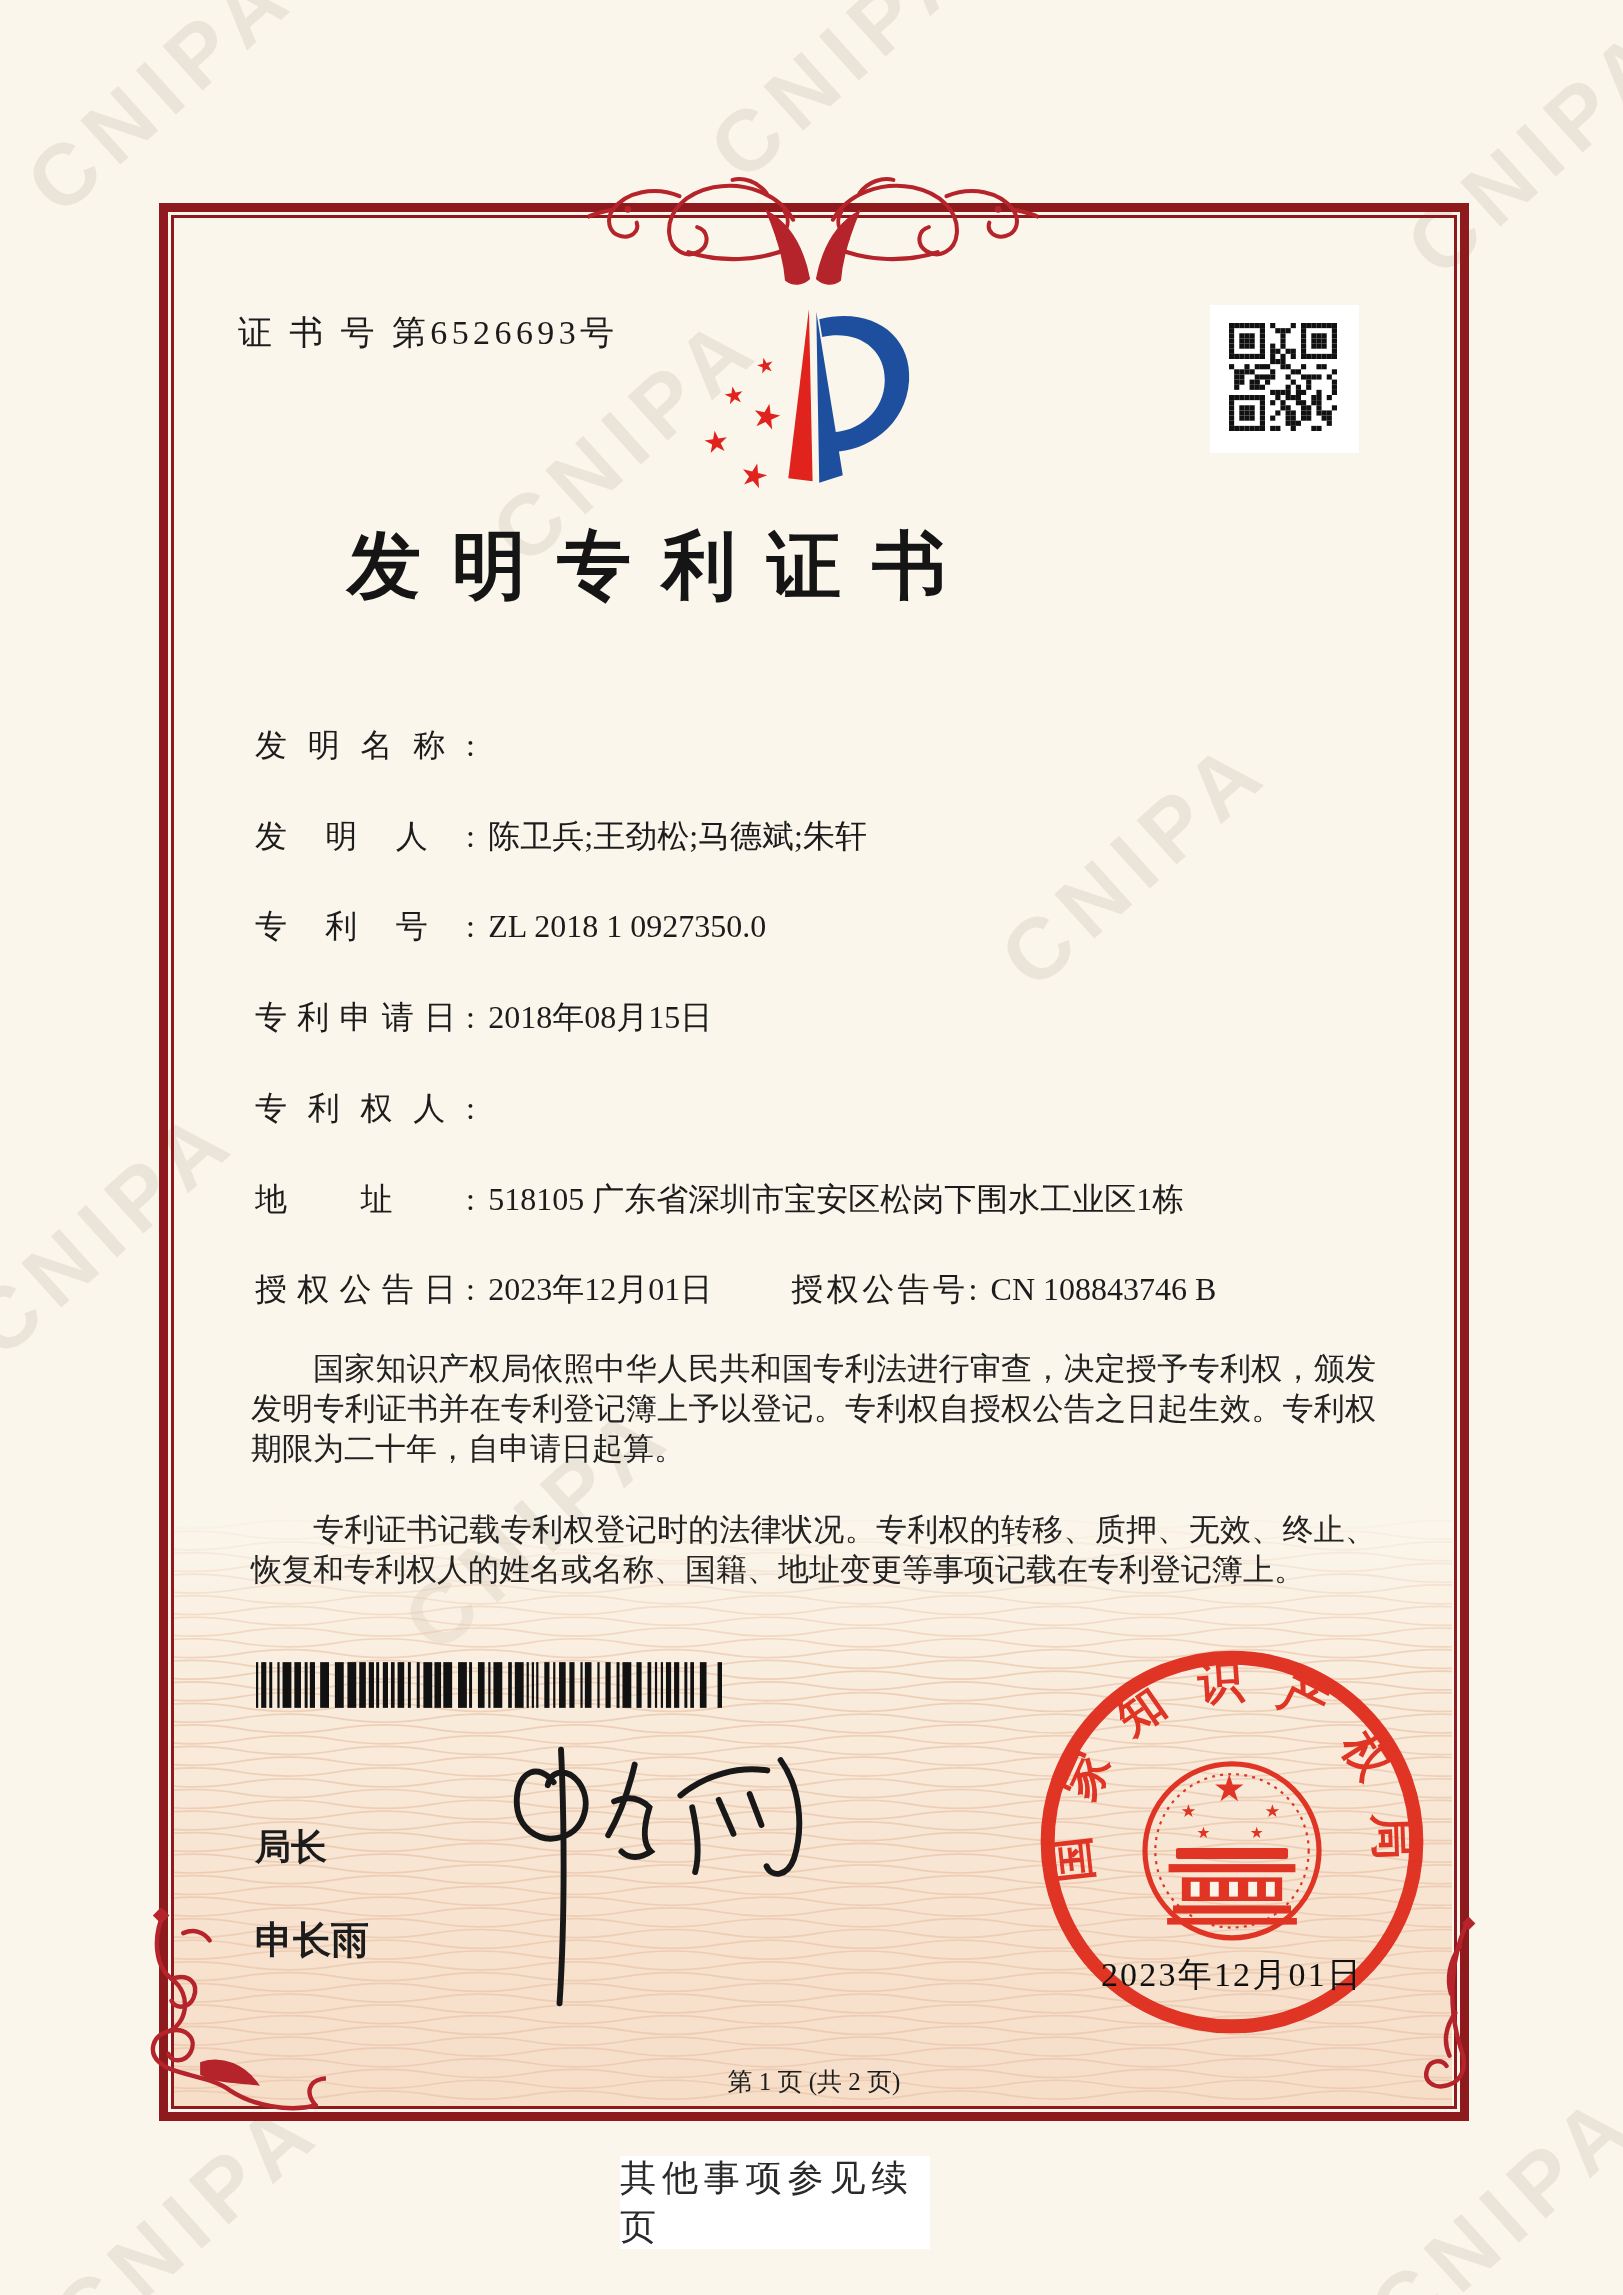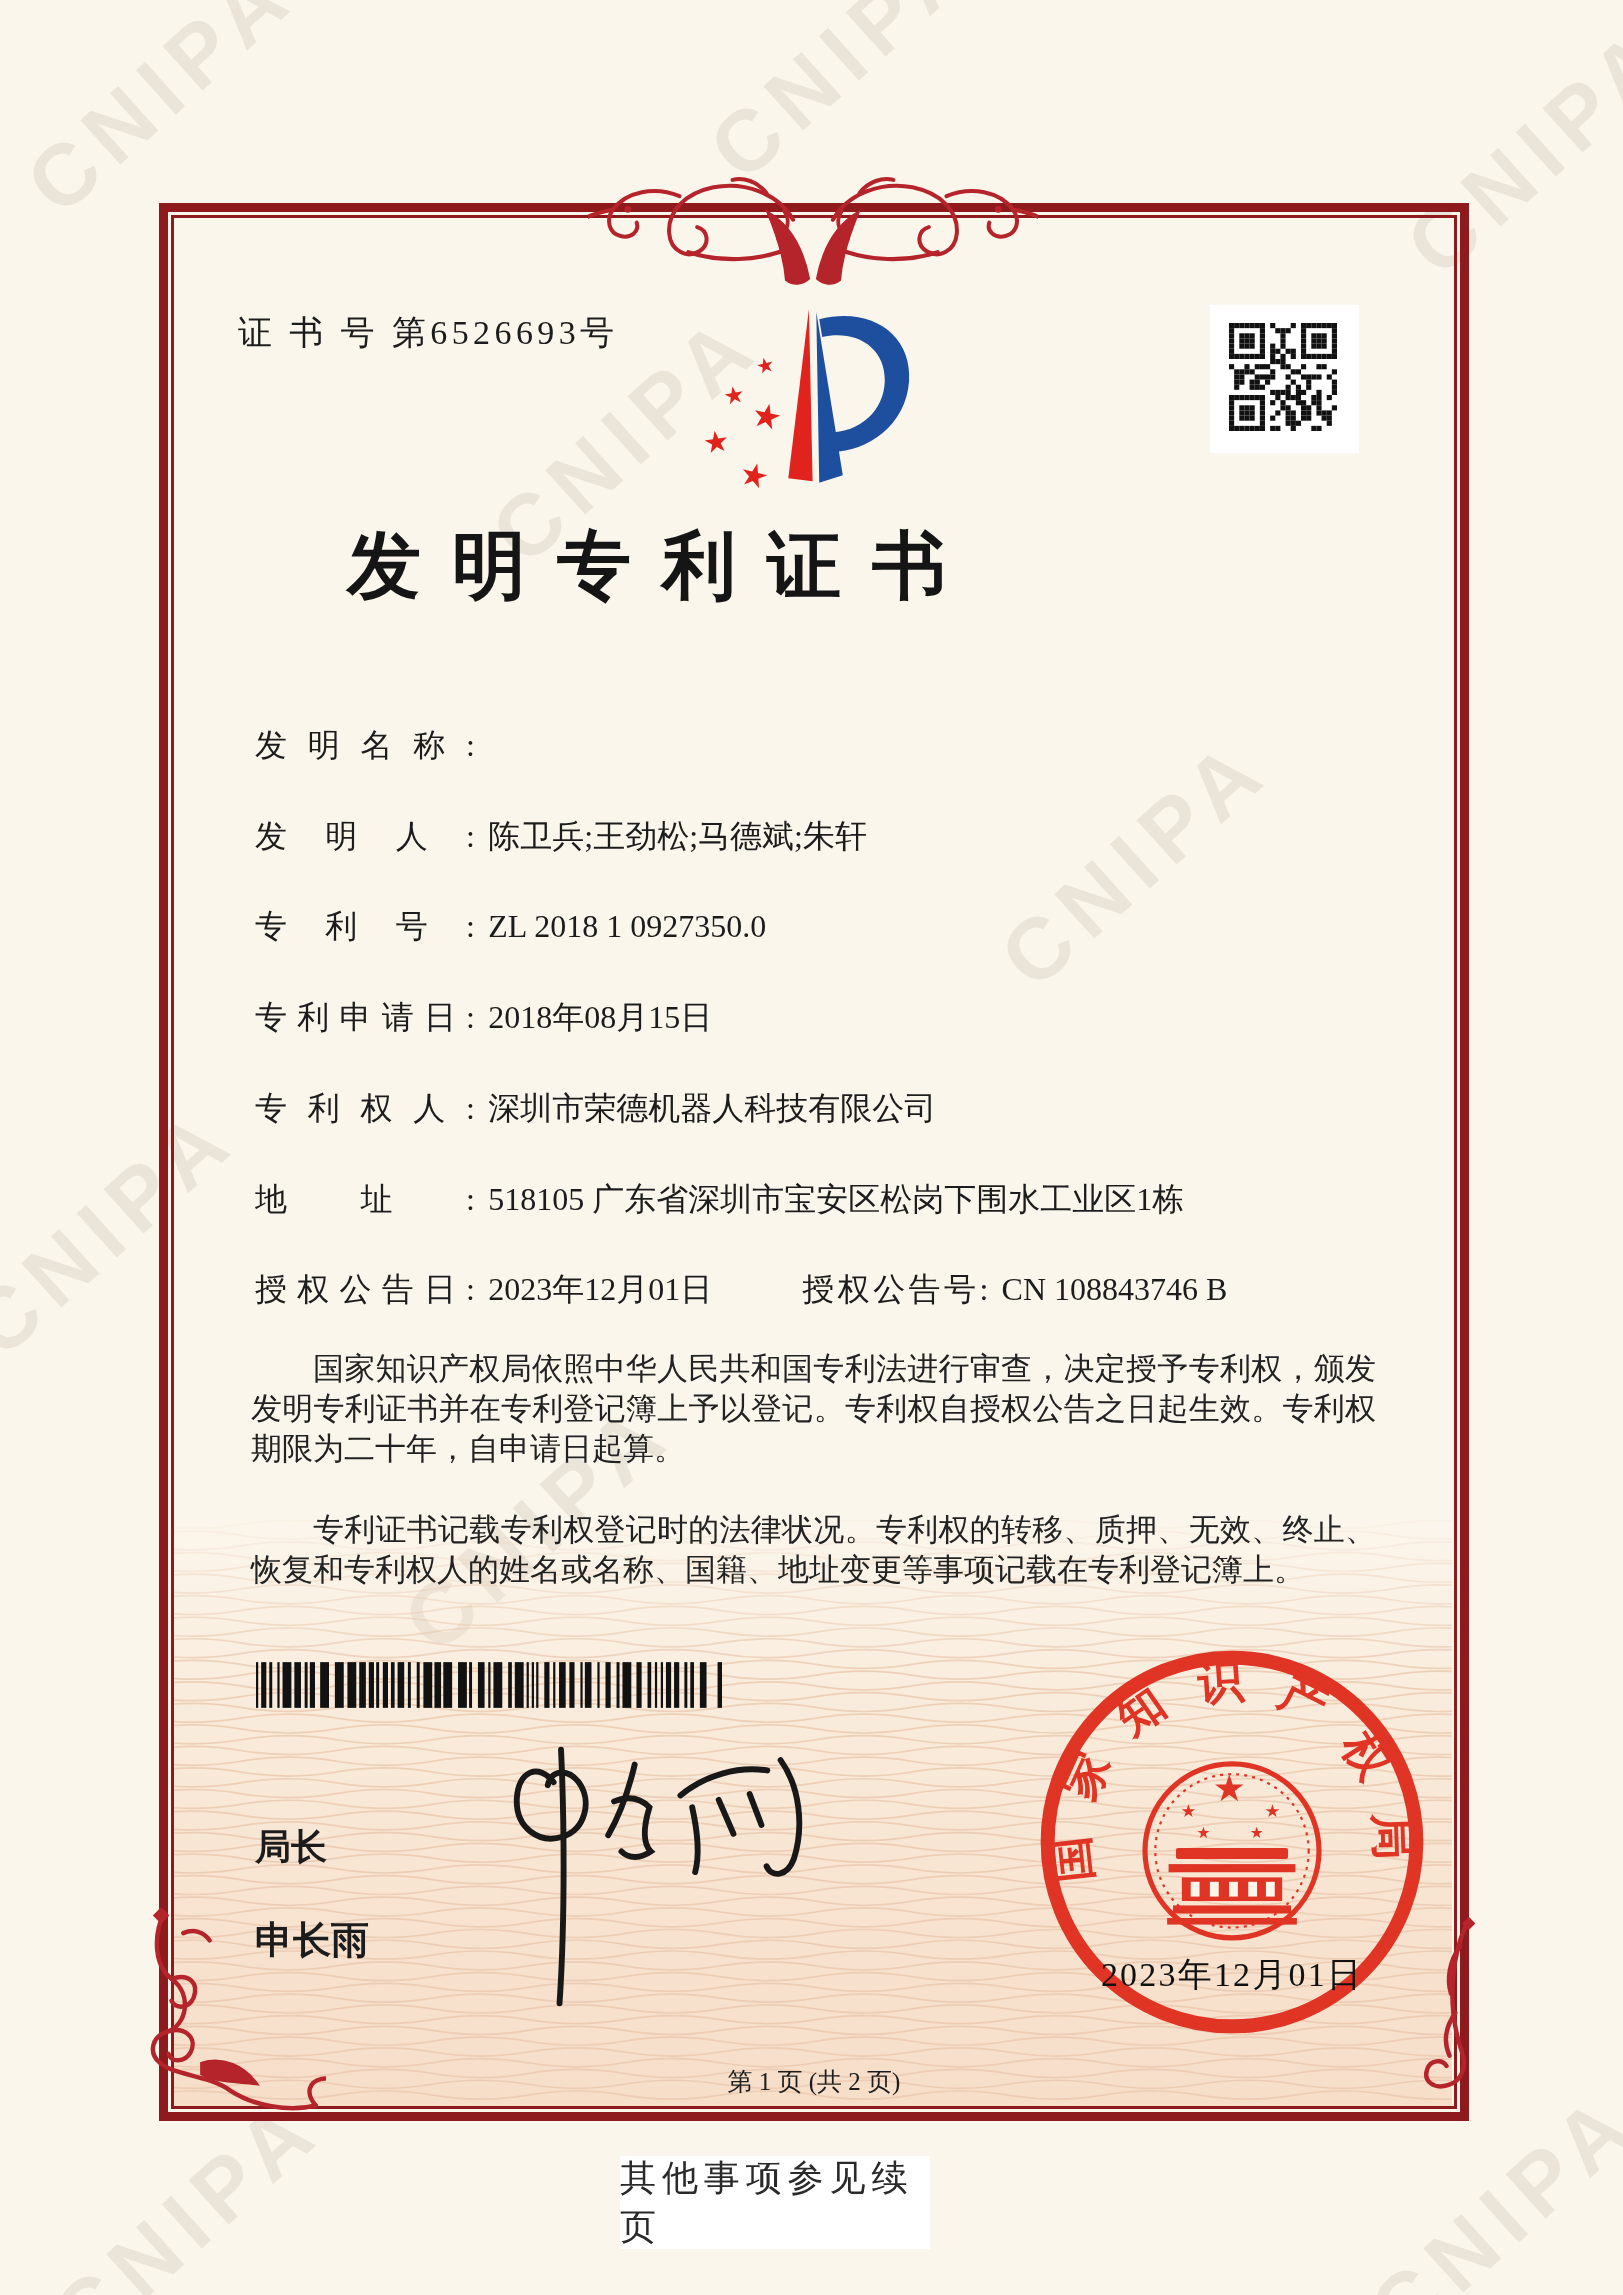--- a/index.html
+++ b/index.html
@@ -38,21 +38,21 @@
     letter-spacing:31px;padding-left:31px;box-sizing:border-box;z-index:3;color:#151515;
   }
   
   .frow{left:255px;width:1151px;display:flex;align-items:baseline;font-size:32px;z-index:3;}
   .flabel{
     display:inline-block;width:220px;text-align:justify;text-align-last:justify;
     flex:0 0 auto;
     margin-top:17px;
   }
   .fvalue{margin-left:13.3px;white-space:nowrap;}
-  .flabel2{display:inline-block;width:186px;text-align:justify;text-align-last:justify;flex:0 0 auto;margin-left:11px;}
+  .flabel2{display:inline-block;width:186px;text-align:justify;text-align-last:justify;flex:0 0 auto;}
   
   .para{
     left:251px;width:1125px;font-size:31px;line-height:40px;text-indent:62px;
     text-align:justify;z-index:3;color:#222;
   }
   
   #barcode{left:256px;top:1662px;z-index:3;}
   .officer-title{left:255px;top:1823px;font-size:36px;font-weight:bold;
     font-family:"Liberation Sans","DejaVu Sans",sans-serif;z-index:4;}
   .officer-name{left:255px;top:1915px;font-size:38px;font-weight:bold;
@@ -426,21 +426,20 @@
 <div class="abs frow" style="top:888px">
   <span class="flabel">专利号:</span>
   <span class="fvalue">ZL 2018 1 0927350.0</span>
 </div>
 <div class="abs frow" style="top:979px">
   <span class="flabel">专利申请日:</span>
   <span class="fvalue">2018年08月15日</span>
 </div>
 <div class="abs frow" style="top:1070px">
   <span class="flabel">专利权人:</span>
-  <span class="fvalue">深圳市荣德机器人科技有限公司</span>
 </div>
 <div class="abs frow" style="top:1161px">
   <span class="flabel">地址:</span>
   <span class="fvalue">518105 广东省深圳市宝安区松岗下围水工业区1栋</span>
 </div>
 <div class="abs frow" style="top:1251px">
   <span class="flabel">授权公告日:</span>
   <span class="fvalue" style="width:303px">2023年12月01日</span>
   <span class="flabel2">授权公告号:</span>
   <span class="fvalue">CN 108843746 B</span>

